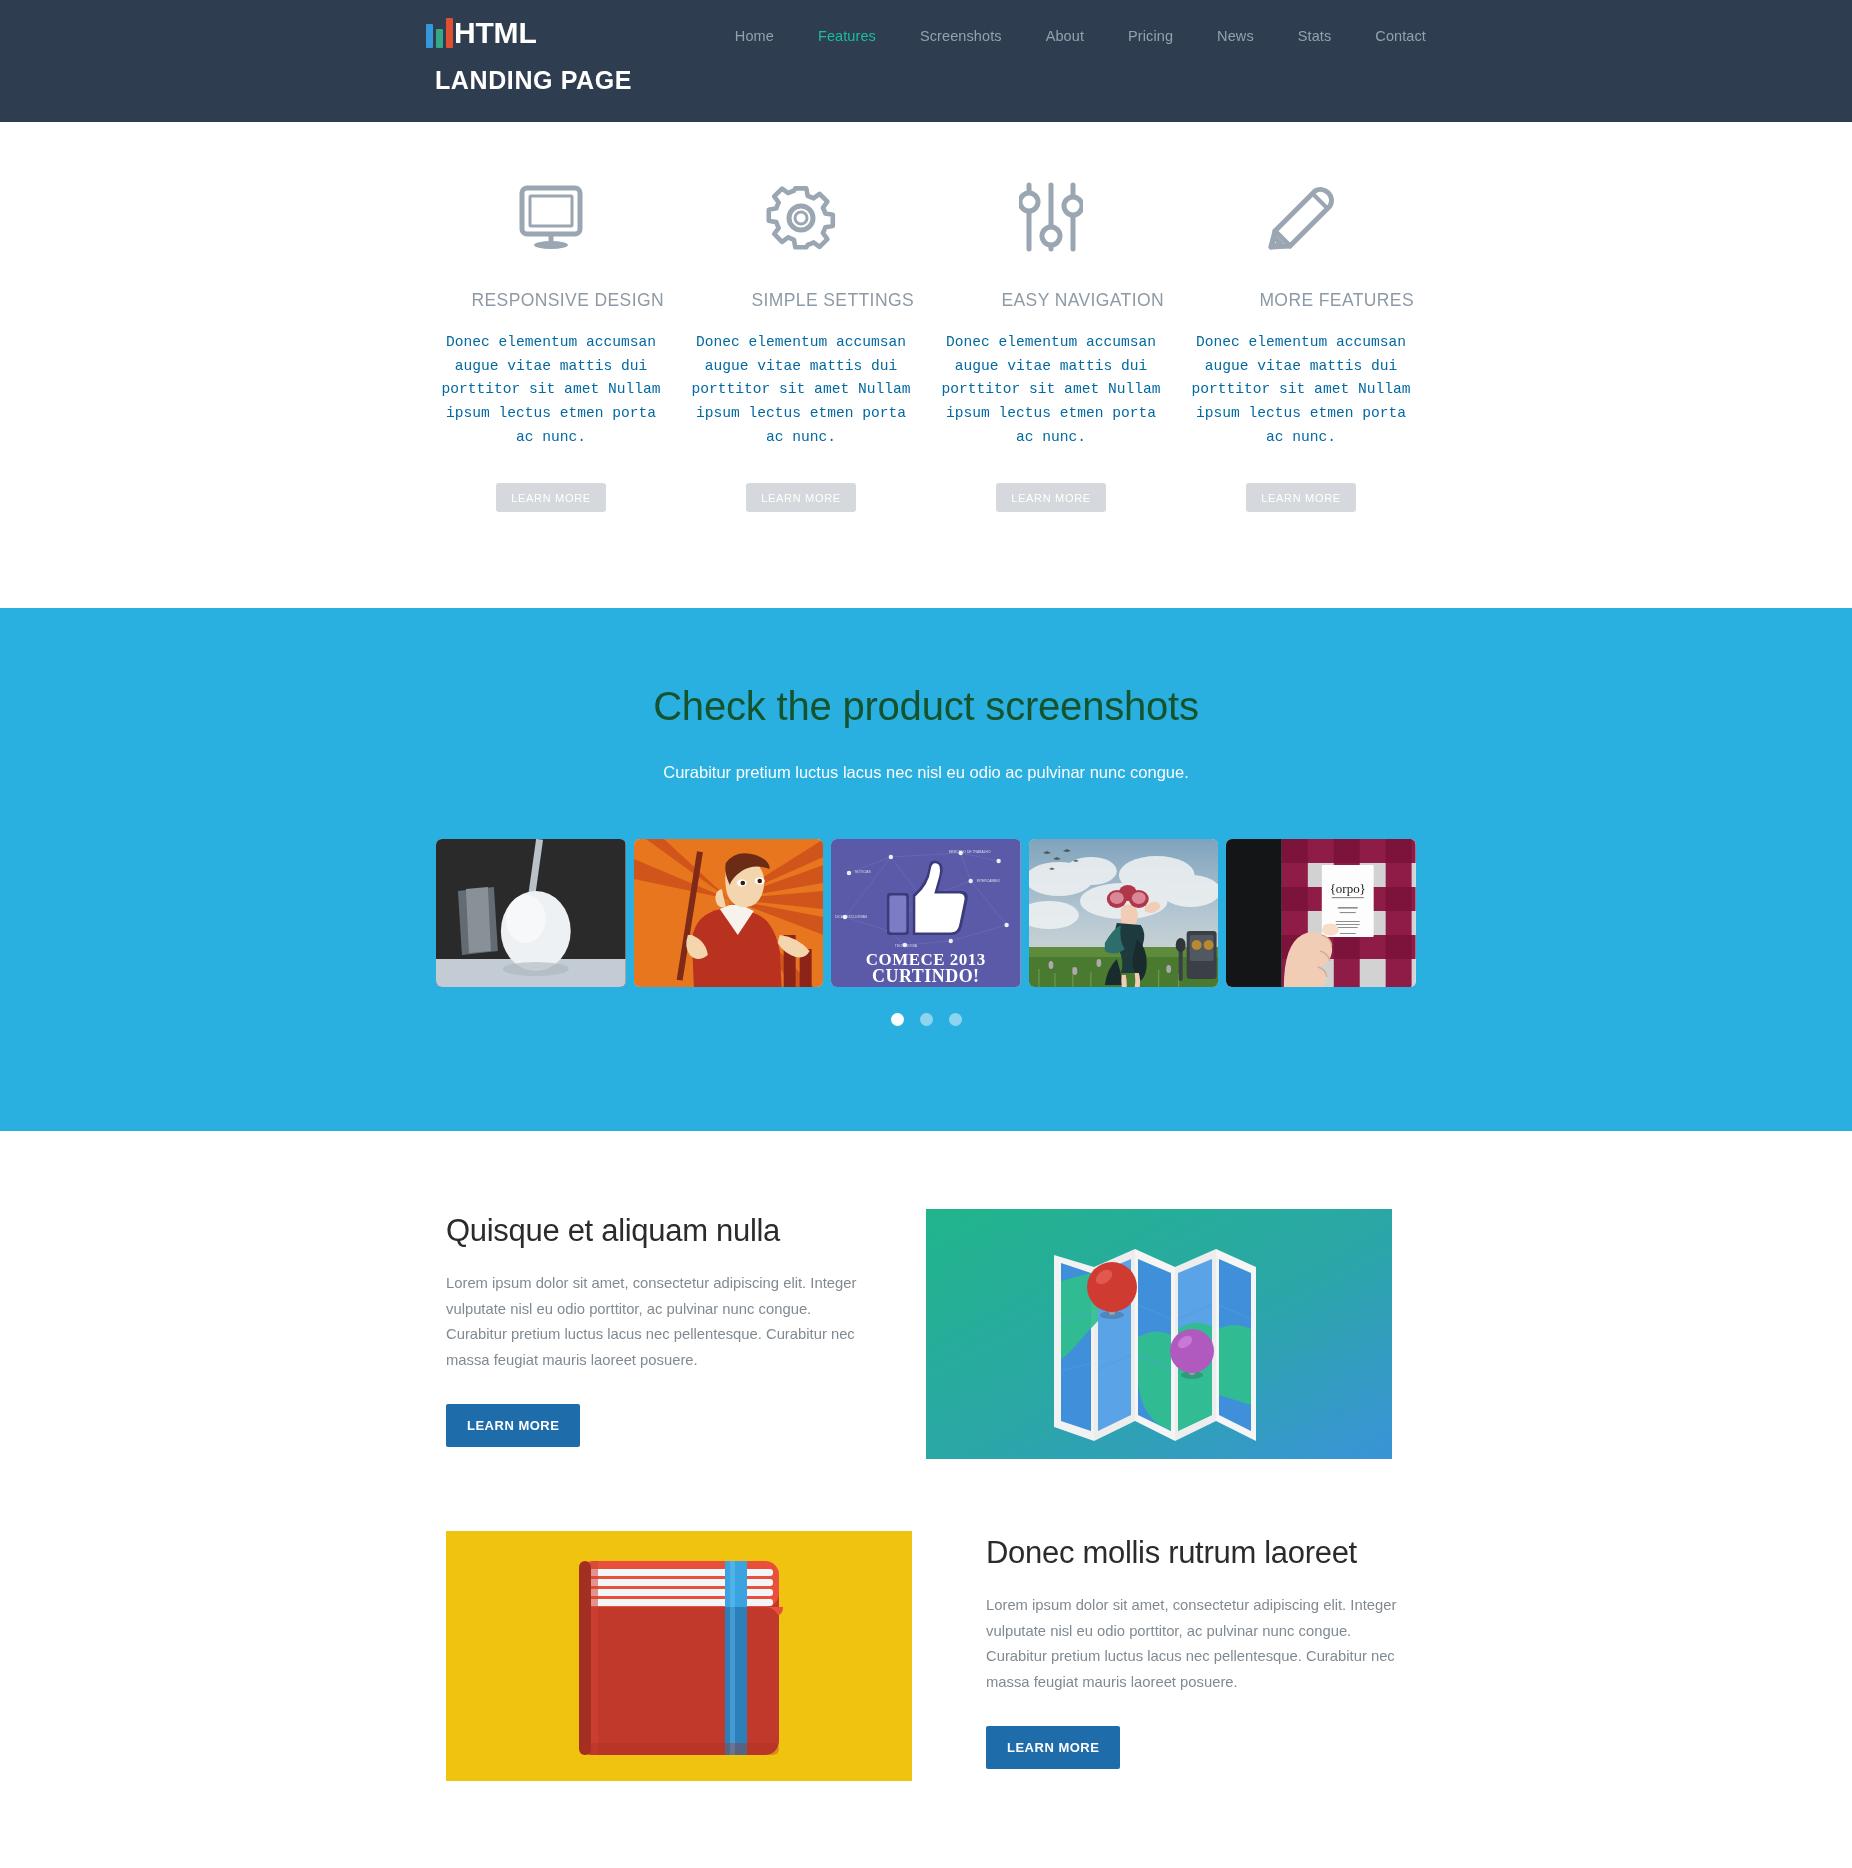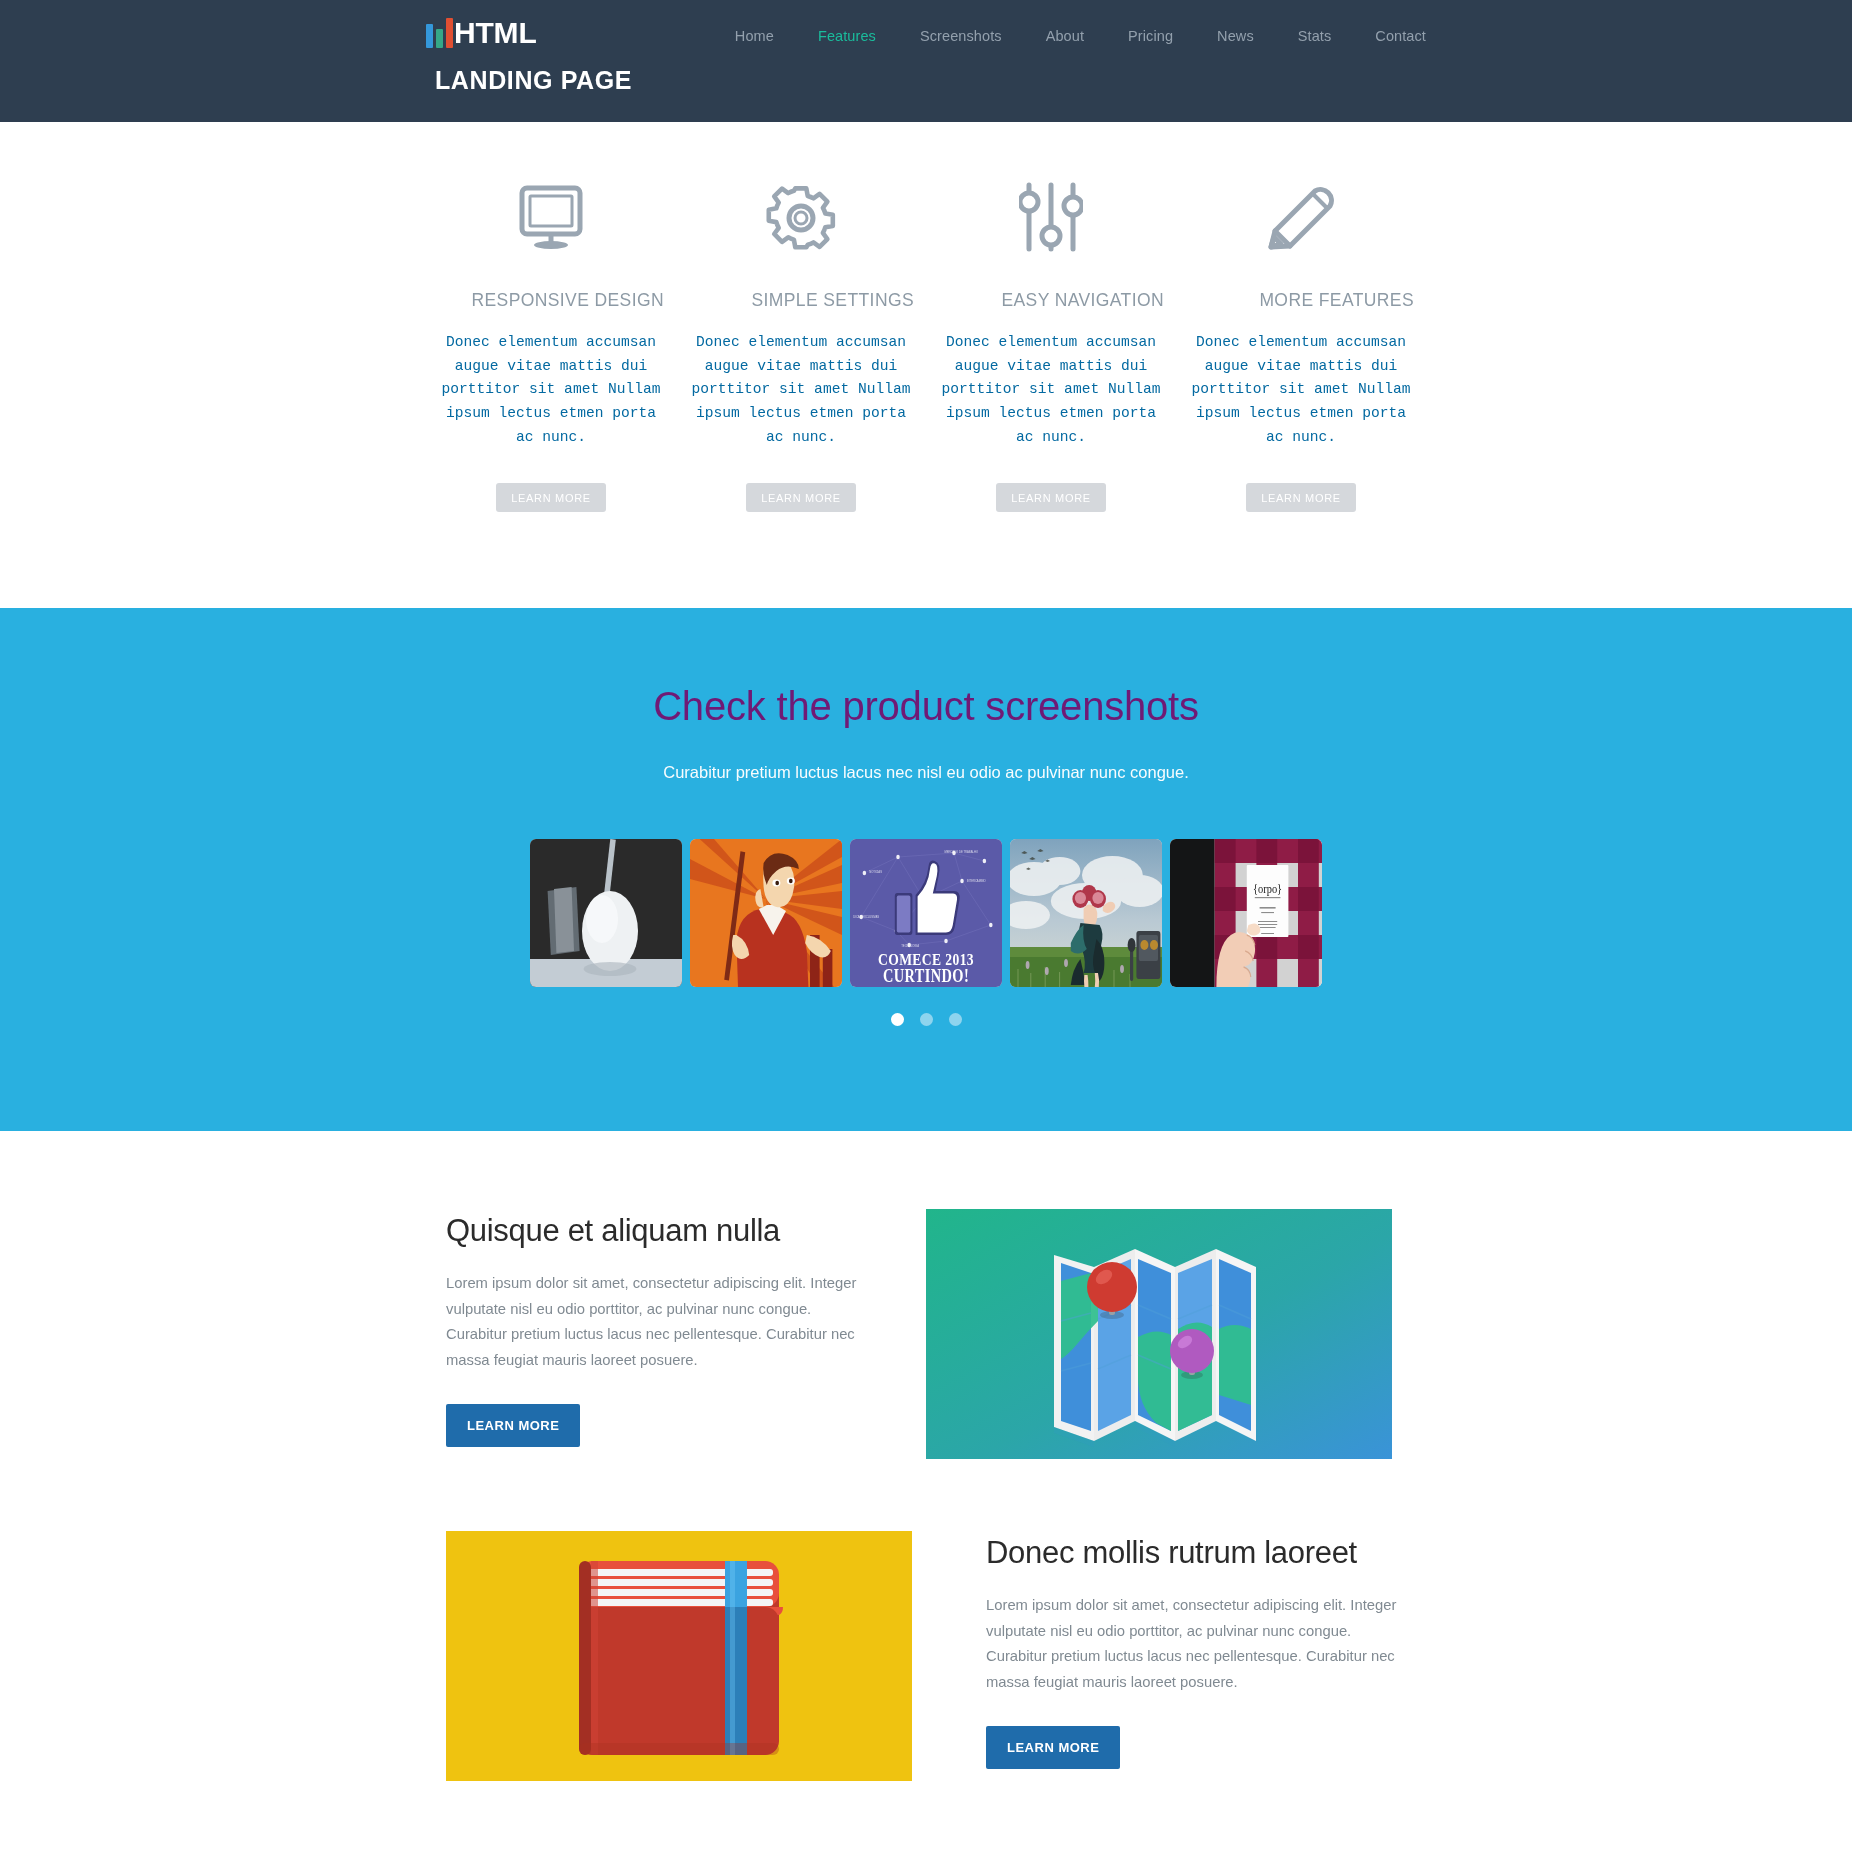--- a/index.html
+++ b/index.html
@@ -133,21 +133,21 @@
     cursor: pointer;
   }
 
   
   .screens {
     background: #29b0e0;
     padding: 76px 0 105px 0;
     text-align: center;
   }
   .screens-title {
-    color: #701a75;
+    color: #14532d;
     font-size: 40px;
     font-weight: normal;
     letter-spacing: -0.2px;
     margin-bottom: 30px;
   }
   .screens-sub {
     color: #ffffff;
     font-size: 16.5px;
     line-height: 1.68;
     width: 900px;
@@ -155,21 +155,21 @@
     opacity: 0.97;
   }
   .carousel {
     width: 980px;
     margin: 52px auto 0 auto;
     display: flex;
     gap: 8px;
     justify-content: center;
   }
   .thumb {
-    width: 152px;
+    width: 190px;
     height: 148px;
     border-radius: 6px;
     overflow: hidden;
     cursor: pointer;
     position: relative;
     background: #ddd;
   }
   .thumb svg { display: block; width: 100%; height: 100%; }
   .dots {
     margin-top: 26px;

